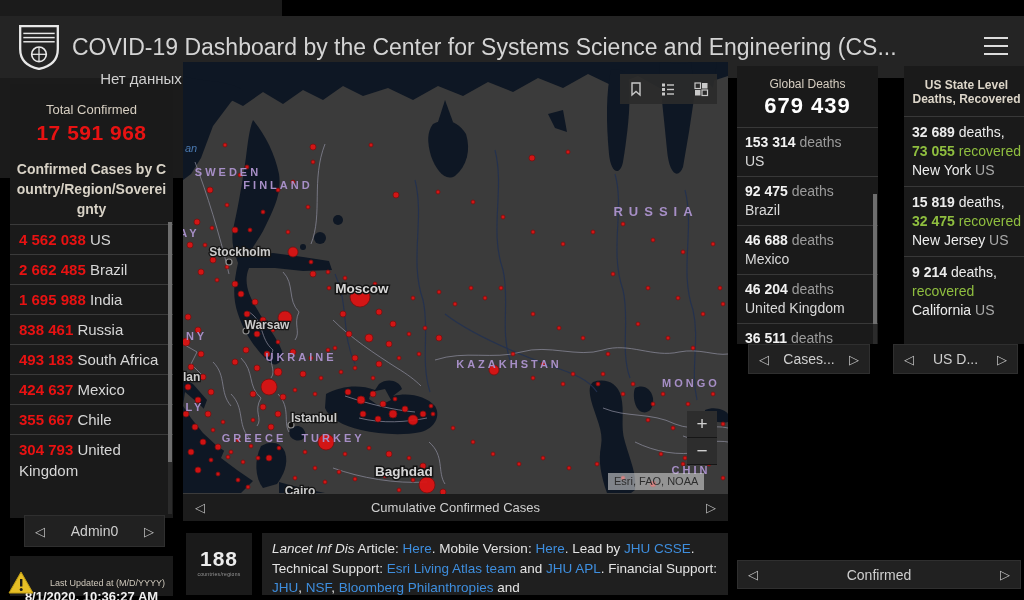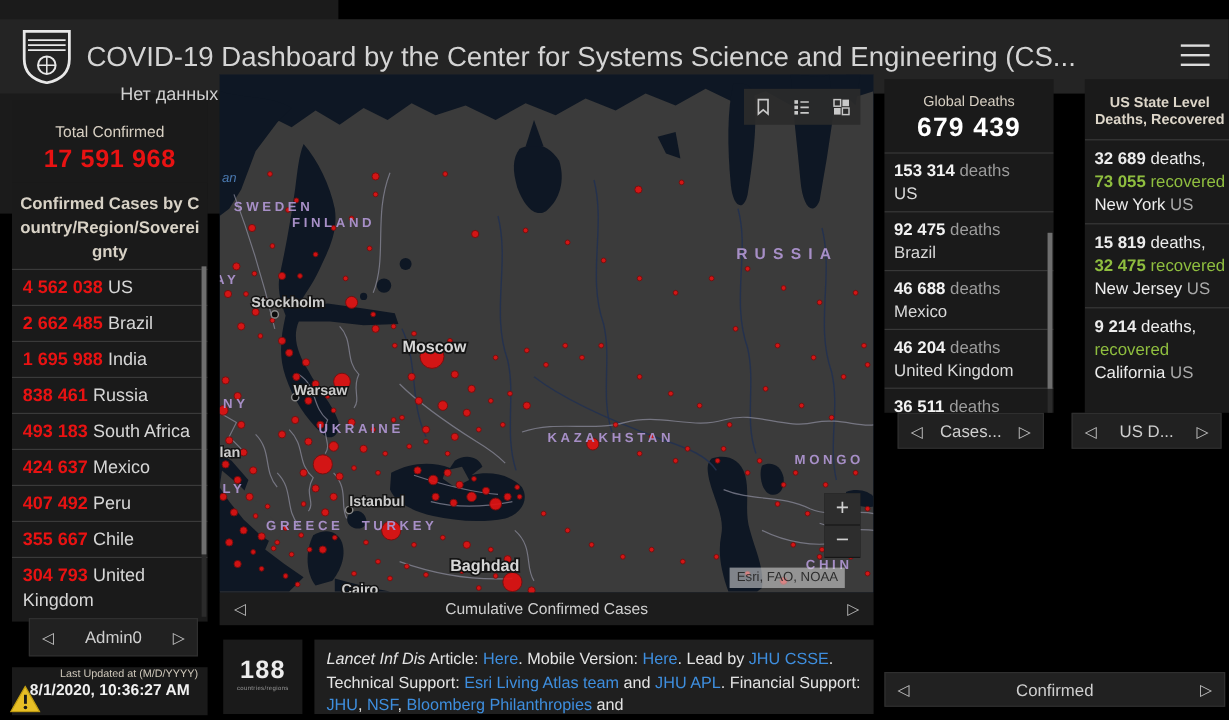--- a/index.html
+++ b/index.html
@@ -26,21 +26,21 @@
   .cname{color:#d6d6d6;}
   #c-scroll{position:absolute;right:1px;top:70px;width:4px;height:292px;background:#2b2b2b;}
   #c-thumb{position:absolute;left:0;top:0;width:4px;height:240px;background:#6e6e6e;}
 
   .pager{position:absolute;background:#212121;border:1px solid #2f2f2f;display:flex;align-items:center;z-index:5;}
   .pager .arr{width:30px;text-align:center;color:#c2c2c2;font-size:13px;cursor:pointer;}
   .pager .plabel{flex:1;text-align:center;color:#cfcfcf;font-size:14px;white-space:nowrap;overflow:hidden;}
   #admin-pager{left:24px;top:515px;width:139px;height:30px;}
 
   #p-updated{left:10px;top:556px;width:163px;height:40px;text-align:center;}
-  #p-updated .l1{margin-top:0;font-size:9px;color:#cfc8bb;padding-left:32px;}
+  #p-updated .l1{margin-top:22px;font-size:9px;color:#cfc8bb;padding-left:32px;}
   #p-updated .l2{margin-top:1px;font-size:13px;font-weight:bold;color:#f0f0f0;}
 
   
   #map{position:absolute;left:183px;top:62px;width:545px;height:432px;background:#0e1724;overflow:hidden;}
   #map svg{position:absolute;left:0;top:0;}
   .water{fill:#0e1724;}
   .land{fill:#3b3b3b;}
   .border{fill:none;stroke:#8e8ea0;stroke-width:1;opacity:.7;}
   .river{fill:none;stroke:#223150;stroke-width:1.2;opacity:.9;}
   .dot{fill:#e01212;stroke:#7c0c0c;stroke-width:.8;opacity:.92;}
@@ -133,21 +133,20 @@
 
 <div class="panel" id="p-countries">
   <div class="title">Confirmed Cases by Country/Region/Sovereignty</div>
   <div id="country-list">
       <div class="crow"><span class="cnum">4&nbsp;562&nbsp;038</span><span class="cname"> US</span></div>
       <div class="crow"><span class="cnum">2&nbsp;662&nbsp;485</span><span class="cname"> Brazil</span></div>
       <div class="crow"><span class="cnum">1&nbsp;695&nbsp;988</span><span class="cname"> India</span></div>
       <div class="crow"><span class="cnum">838&nbsp;461</span><span class="cname"> Russia</span></div>
       <div class="crow"><span class="cnum">493&nbsp;183</span><span class="cname"> South Africa</span></div>
       <div class="crow"><span class="cnum">424&nbsp;637</span><span class="cname"> Mexico</span></div>
-      <div class="crow"><span class="cnum">407&nbsp;492</span><span class="cname"> Peru</span></div>
       <div class="crow"><span class="cnum">355&nbsp;667</span><span class="cname"> Chile</span></div>
       <div class="crow"><span class="cnum">304&nbsp;793</span><span class="cname"> United Kingdom</span></div>
     </div>
   <div id="c-scroll">
       <div id="c-thumb"></div>
     </div>
 </div>
 
 <div class="pager" id="admin-pager">
   <div class="arr">◁</div>

